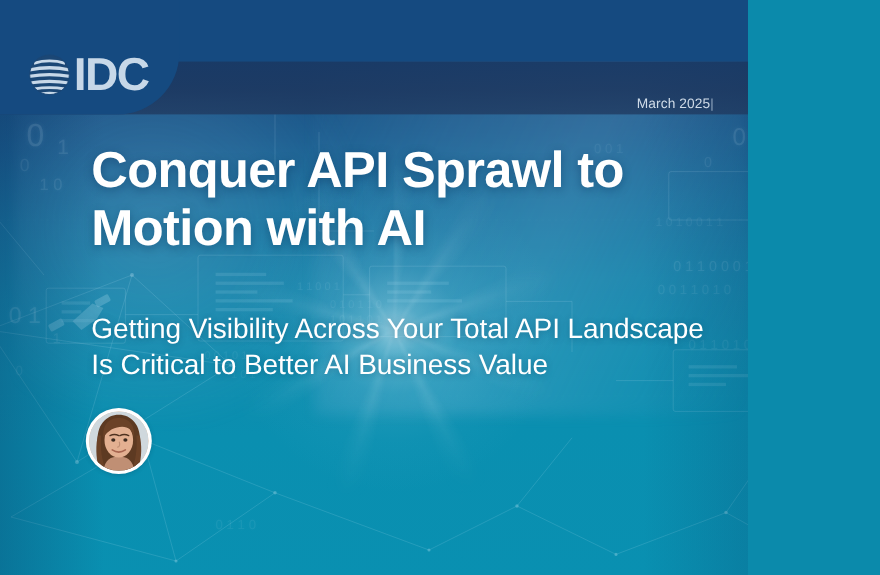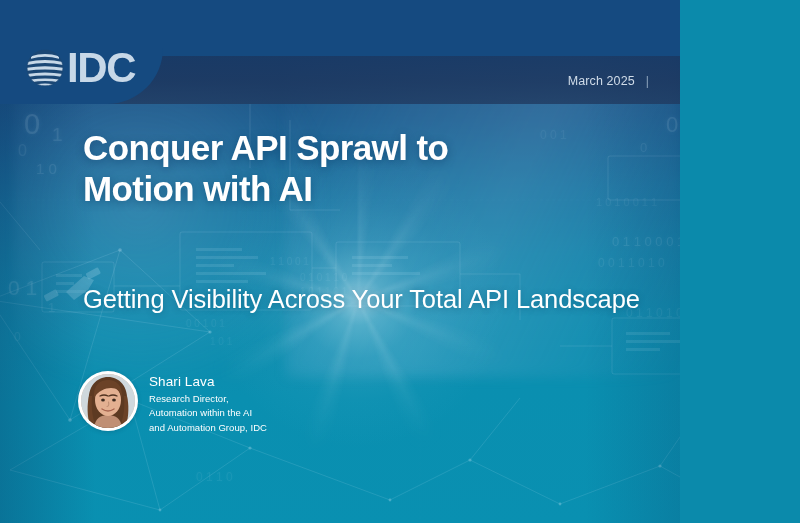--- a/index.html
+++ b/index.html
@@ -188,40 +188,39 @@
     font-weight: 700;
     letter-spacing: -1.4px;
     color: #c7d8e8;
     line-height: 1;
     font-family: "Liberation Sans", sans-serif;
   }
 
   .header-meta {
     position: absolute;
     right: 31px;
-    top: 74px;
+    top: 87px;
     display: flex;
     align-items: center;
-    gap: 11px;
     font-size: 12.5px;
     color: #cfdbe8;
     letter-spacing: 0.1px;
     white-space: nowrap;
   }
   .header-meta .sep { color: #8fa5bd; font-size: 12px; }
 
   
 
   .title {
     position: absolute;
     left: 83px;
     top: 128px;
     width: 660px;
     color: #ffffff;
-    font-size: 35px;
+    font-size: 46px;
     font-weight: 700;
     line-height: 1.16;
     letter-spacing: -0.6px;
     text-shadow: 0 2px 9px rgba(8,46,86,0.42);
   }
   .title .line { display: block; }
 
   .subtitle {
     position: absolute;
     left: 83px;
@@ -427,20 +426,21 @@
     <span class="sep">|</span>
   </div>
 
   <h1 class="title">
     <span class="line">Conquer API Sprawl to</span>
     <span class="line">Motion with AI</span>
   </h1>
 
   <h2 class="subtitle">
     <span class="line">Getting Visibility Across Your Total API Landscape</span>
+    <span class="line">Is Critical to Better AI Business Value</span>
   </h2>
 
   <div class="author">
     <div class="avatar">
       <div class="avatar-inner">
         <svg width="54" height="54" viewBox="0 0 54 54" aria-hidden="true">
           <rect width="54" height="54" fill="#cfd8dd"></rect>
 
           <path d="M8 30 C6 12 16 3 27 3 C38 3 48 12 46 30 L46 54 L8 54 Z" fill="#5d3a22"></path>
 
@@ -457,23 +457,15 @@
 
           <ellipse cx="22" cy="26" rx="1.9" ry="1.6" fill="#3c2b20"></ellipse>
           <ellipse cx="33" cy="26" rx="1.9" ry="1.6" fill="#3c2b20"></ellipse>
 
           <path d="M27.5 28 q1 4 -1.5 4.5" stroke="#c08f74" stroke-width="1.1" fill="none" stroke-linecap="round"></path>
 
           <path d="M21 35 q6 4 12 0" stroke="#a8654f" stroke-width="1.4" fill="none" stroke-linecap="round"></path>
         </svg>
       </div>
     </div>
-    <div class="author-text">
-      <div class="author-name">Shari Lava</div>
-      <div class="author-role">
-        <span class="line">Research Director,</span>
-        <span class="line">Automation within the AI</span>
-        <span class="line">and Automation Group, IDC</span>
-      </div>
-    </div>
   </div>
 
 </div>
 
 </body></html>

